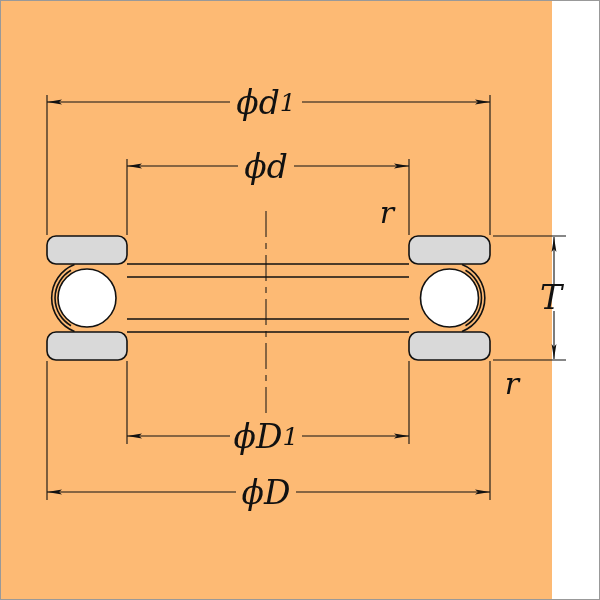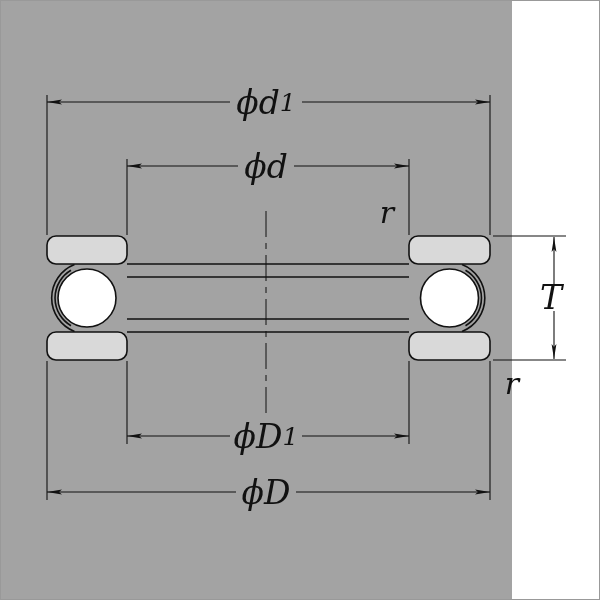--- a/index.html
+++ b/index.html
@@ -1,16 +1,16 @@
 <!DOCTYPE html>
 <html><head>
 <meta charset="utf-8">
 <style>
   html, body { margin: 0; padding: 0; background: #ffffff; }
-  .stage { width: 512px; height: 600px; position: relative; background: #a3a3a3; }
+  .stage { width: 552px; height: 600px; position: relative; background: #fdba74; }
   svg { display: block; }
   .img-border { fill: none; stroke-width: 1; }
   .outline { fill: none; stroke: #111111; stroke-width: 1.6; }
   .partline { stroke: #111111; stroke-width: 1.6; }
   .washer { stroke: #111111; stroke-width: 1.6; }
   .ball { fill: #ffffff; stroke: #111111; stroke-width: 1.6; }
   .dim { stroke: #111111; stroke-width: 1.1; fill: none; }
   .centerline { stroke: #111111; stroke-width: 1; stroke-dasharray: 26 6 6 6; }
   .dim-label {
     font-family: "DejaVu Serif", "Liberation Serif", serif;

